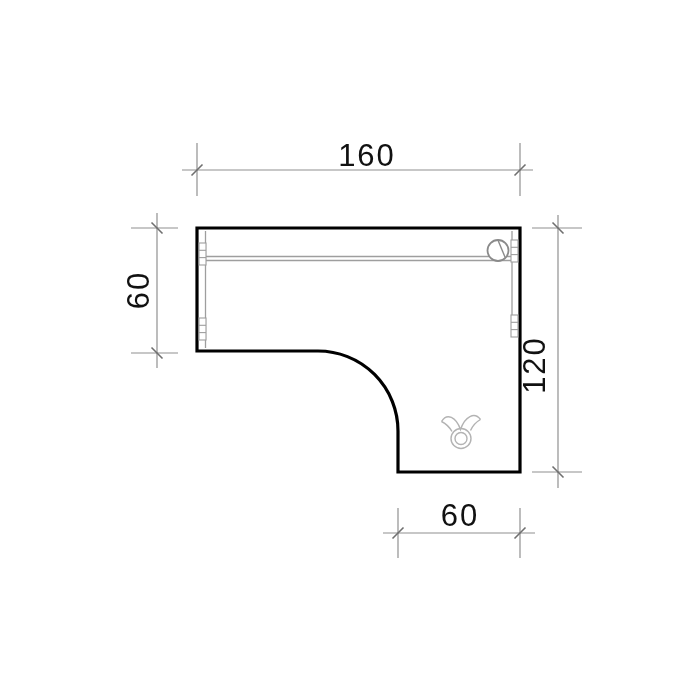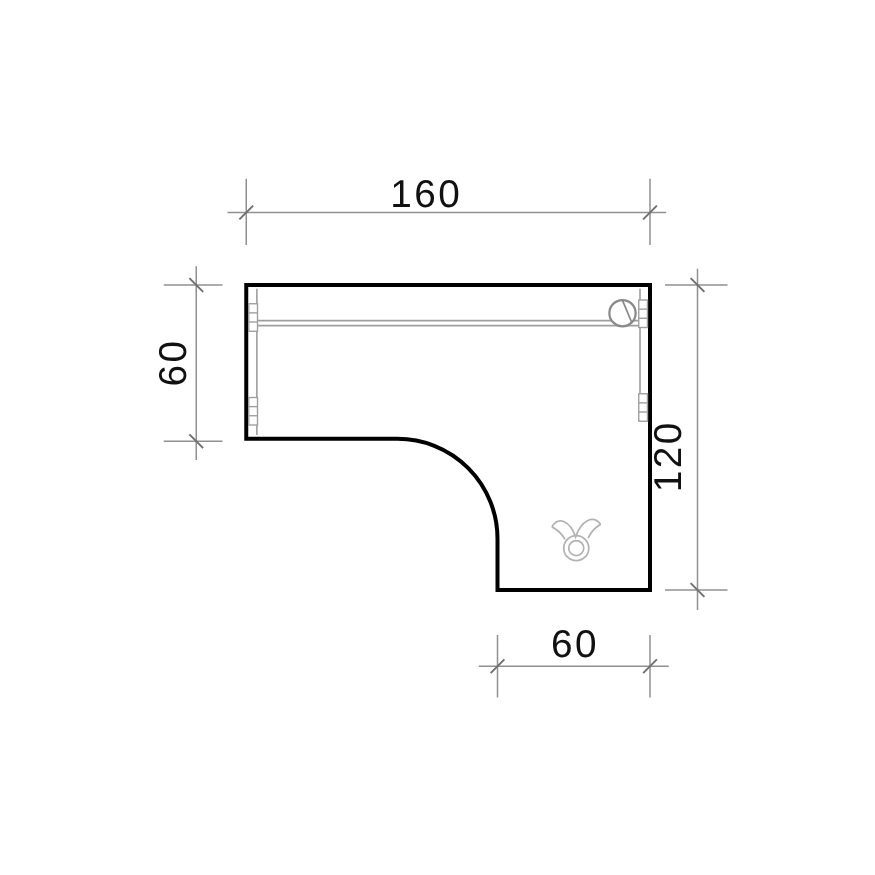--- a/index.html
+++ b/index.html
@@ -115,21 +115,21 @@
 
     <g>
       <line x1="383" y1="533" x2="535" y2="533" stroke="#909090" stroke-width="1.2"></line>
       <line x1="398" y1="508" x2="398" y2="558" stroke="#909090" stroke-width="1.2"></line>
       <line x1="520" y1="508" x2="520" y2="558" stroke="#909090" stroke-width="1.2"></line>
       <line x1="392.5" y1="538.5" x2="403.5" y2="527.5" stroke="#6f6f6f" stroke-width="1.6"></line>
       <line x1="514.5" y1="538.5" x2="525.5" y2="527.5" stroke="#6f6f6f" stroke-width="1.6"></line>
     </g>
   </svg>
 
-  <div class="dim-label" style="left:341px; top:155px;">160</div>
+  <div class="dim-label" style="left:367px; top:155px;">160</div>
 
   <div class="dim-label vertical" style="left:138px; top:290px;">60</div>
 
   <div class="dim-label vertical" style="left:534px; top:365px;">120</div>
 
   <div class="dim-label" style="left:460px; top:515px;">60</div>
 
 </div>
 
 </body></html>

